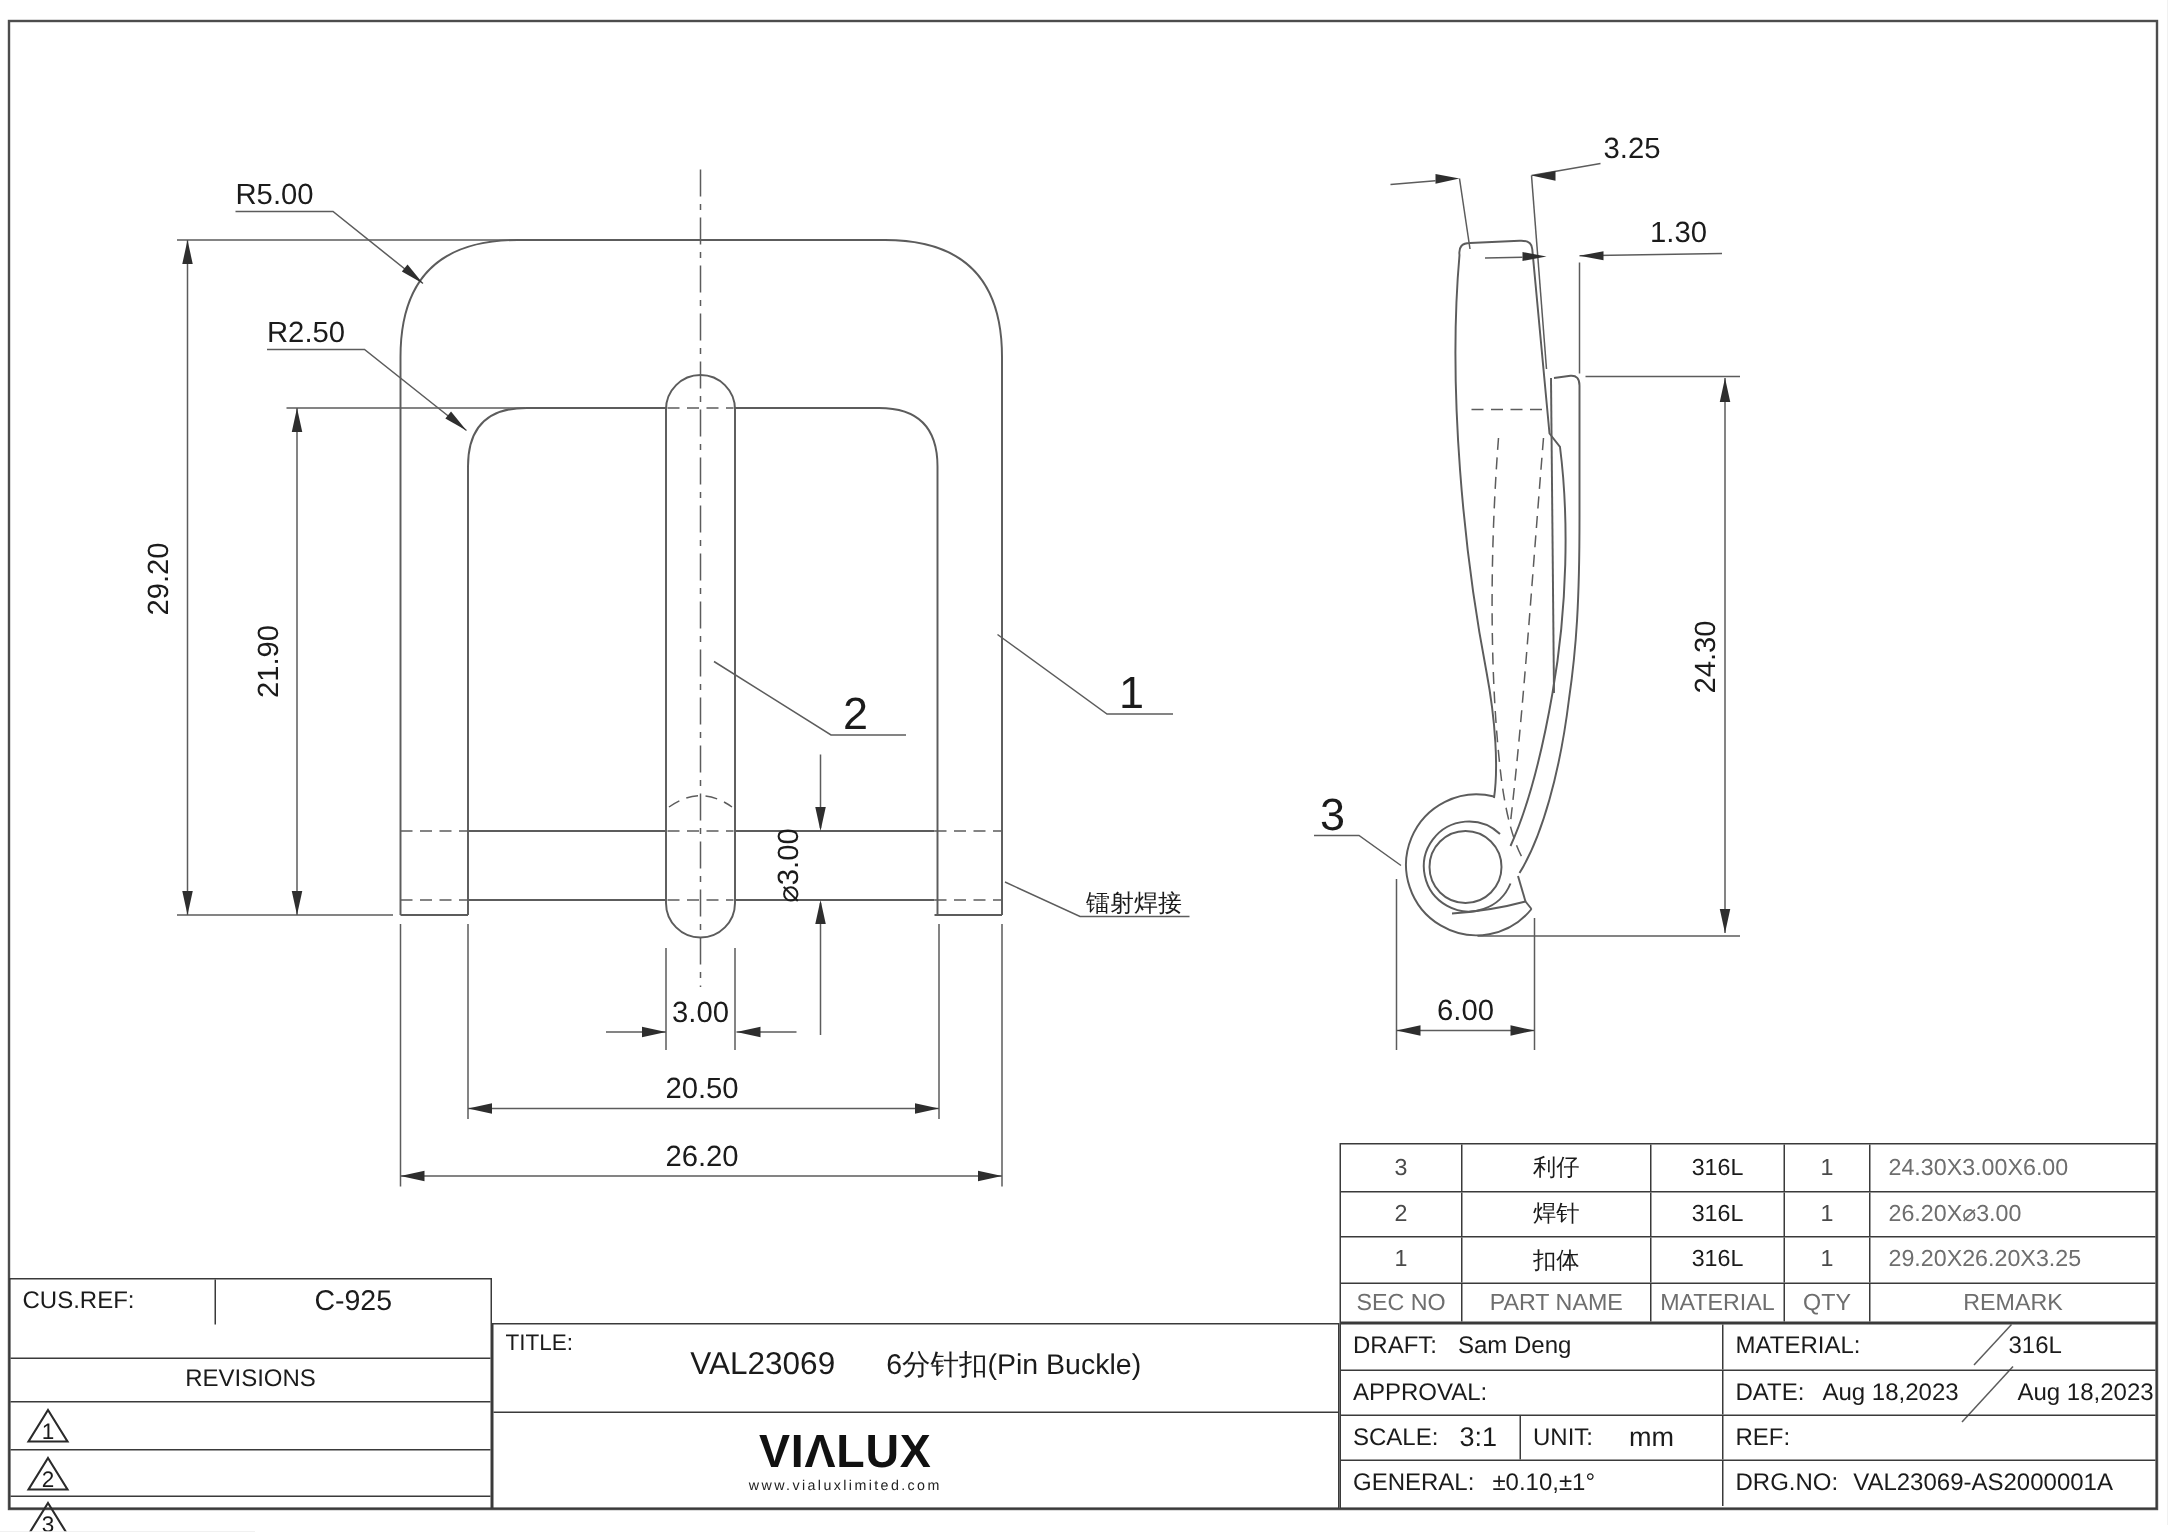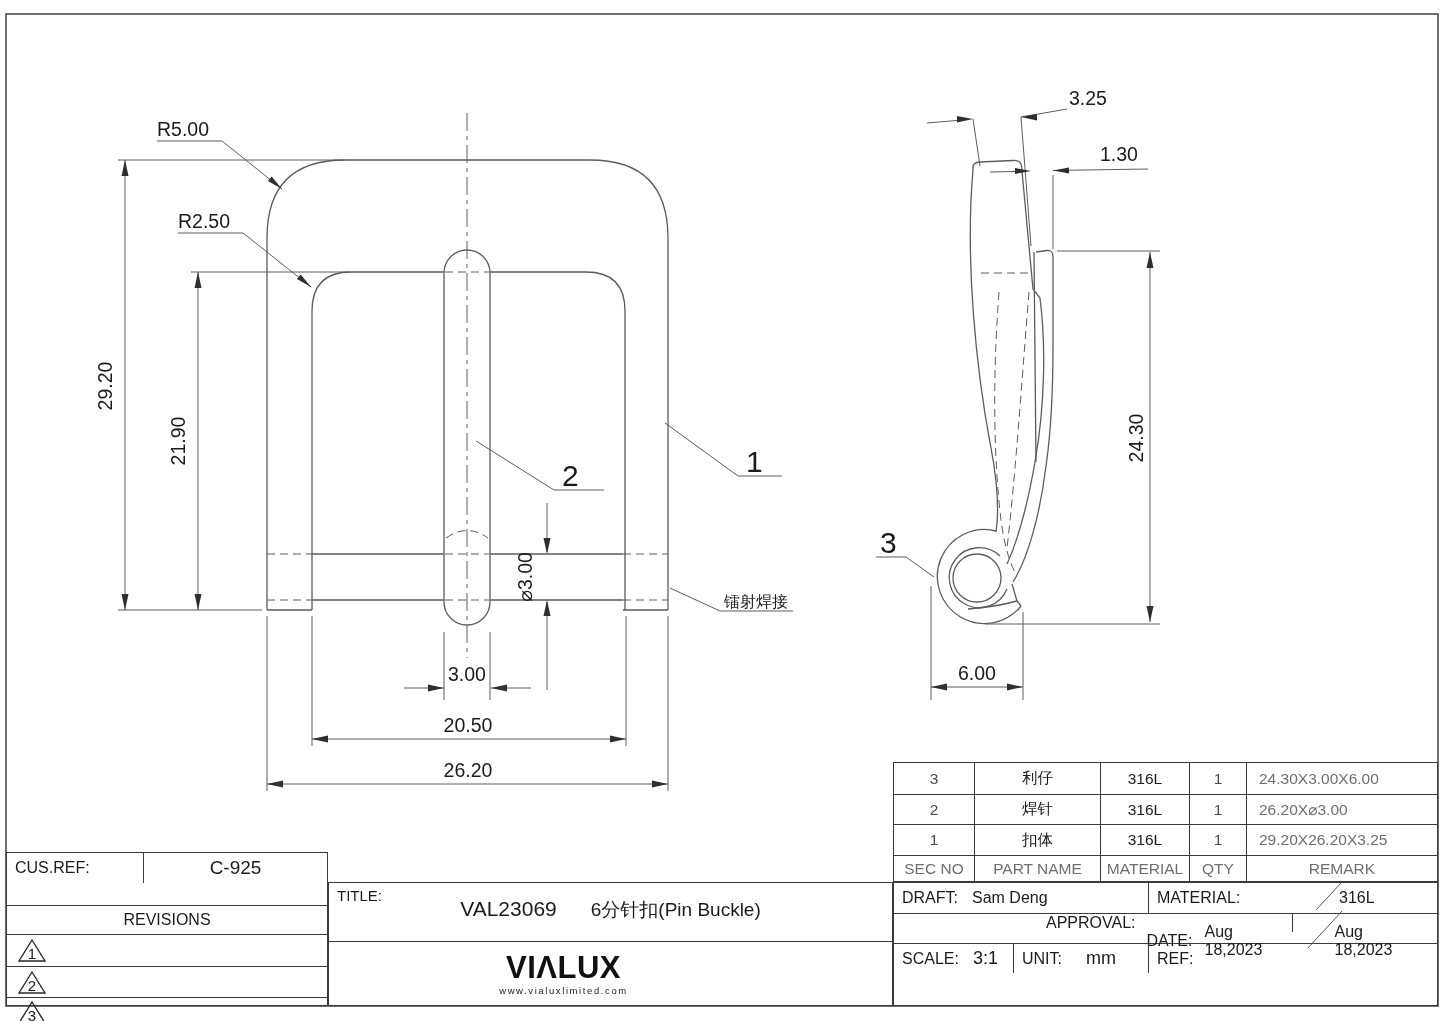--- a/index.html
+++ b/index.html
@@ -260,21 +260,21 @@
   <div class="row" style="height:30px;justify-content:flex-end;">
     <div class="cell br" style="width:255px;gap:14px;">
       <span class="lbl">DRAFT:</span>
       <span>Sam Deng</span>
     </div>
     <div class="cell" style="flex:1;">
       <span class="lbl">MATERIAL:</span>
       <span style="position:absolute;left:190px;">316L</span>
     </div>
   </div>
-  <div class="row bt" style="height:30px;flex-direction:column;">
+  <div class="row bt" style="height:30px;">
     <div class="cell br" style="width:255px;">
       <span class="lbl">APPROVAL:</span>
     </div>
     <div class="cell" style="flex:1;">
       <span class="lbl">DATE:</span>
       <span style="position:absolute;left:66px;">Aug 18,2023</span>
       <span style="position:absolute;left:196px;">Aug 18,2023</span>
     </div>
   </div>
   <div class="row bt" style="height:30px;">
@@ -283,15 +283,25 @@
       <span style="font-size:18px;">3:1</span>
     </div>
     <div class="cell br" style="width:135px;gap:24px;">
       <span class="lbl">UNIT:</span>
       <span style="font-size:18px;">mm</span>
     </div>
     <div class="cell" style="flex:1;">
       <span class="lbl">REF:</span>
     </div>
   </div>
+  <div class="row bt" style="height:31px;">
+    <div class="cell br" style="width:255px;gap:12px;">
+      <span class="lbl">GENERAL:</span>
+      <span>±0.10,±1°</span>
+    </div>
+    <div class="cell" style="flex:1;gap:10px;">
+      <span class="lbl">DRG.NO:</span>
+      <span>VAL23069-AS2000001A</span>
+    </div>
+  </div>
 </div>
 
 </div>
 
 </body></html>

